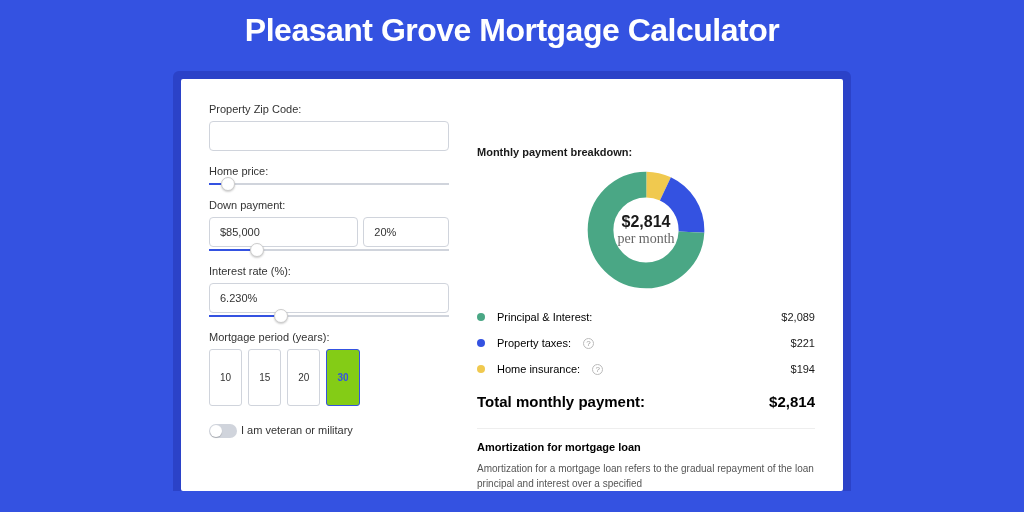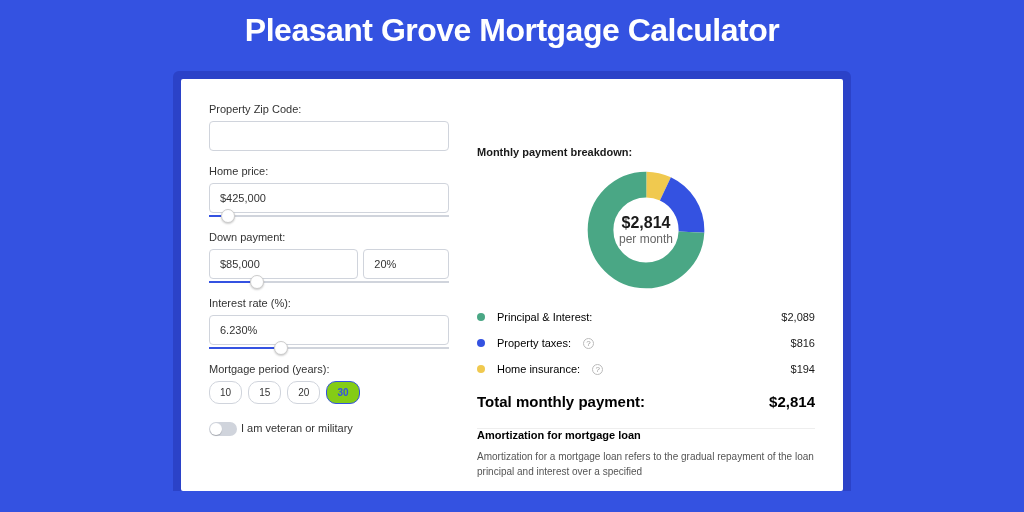--- a/index.html
+++ b/index.html
@@ -73,22 +73,22 @@
     box-shadow: 0 1px 2px rgba(0,0,0,0.2);
     transform: translateX(-50%);
   }
   .row { display: flex; gap: 5px; }
   .row .input:first-child { flex: 2; }
   .row .input:last-child { flex: 1; }
   .period-buttons { display: flex; gap: 6px; }
   .period-btn {
     border: 1px solid #d0d4dc;
     background: #fff;
-    border-radius: 10px;
-    padding: 5px 10px;
+    border-radius: 3px;
+    padding: 22px 10px;
     font-size: 10px;
     color: #333;
     cursor: pointer;
   }
   .period-btn.active {
     background: #84cc16;
     border-color: #3452e1;
     color: #3452e1;
     font-weight: 600;
   }
@@ -116,21 +116,21 @@
   .donut {
     width: 120px; height: 120px; position: relative;
   }
   .donut svg { width: 100%; height: 100%; }
   .donut-center {
     position: absolute; top: 0; left: 0; width: 100%; height: 100%;
     display: flex; flex-direction: column;
     align-items: center; justify-content: center;
   }
   .donut-amount { font-size: 16px; font-weight: 800; color: #1a1a1a; }
-  .donut-sub { font-size: 12px; color: #666; }
+  .donut-sub { font-size: 14px; color: #666; font-family: Liberation Serif, serif; }
   .legend-row {
     display: flex; align-items: center; justify-content: space-between;
     padding: 7px 0;
     font-size: 11px;
   }
   .legend-left { display: flex; align-items: center; gap: 12px; }
   .dot { width: 8px; height: 8px; border-radius: 50%; }
   .help {
     width: 11px; height: 11px; border: 1px solid #bbb; border-radius: 50%;
     font-size: 8px; color: #999;
@@ -138,21 +138,21 @@
   }
   .legend-val { color: #1a1a1a; }
   .total-row {
     display: flex; justify-content: space-between;
     font-size: 15px; font-weight: 700;
     padding: 8px 0; margin-top: 2px;
     border-top: 1px solid transparent;
   }
   .amort {
     border-top: 1px solid #eee;
-    margin-top: 10px; padding-top: 0;
+    margin-top: 10px; padding-top: 12px;
   }
   .amort-title { font-size: 11px; font-weight: 700; margin-bottom: 8px; }
   .amort-text { font-size: 10px; color: #555; line-height: 1.5; }
 </style>
 </head>
 <body>
 
 <h1 class="page-title">Pleasant Grove Mortgage Calculator</h1>
 
 <div class="card-shadow">
@@ -160,21 +160,20 @@
 
     <div class="left">
 
       <div class="field">
         <label class="field-label">Property Zip Code:</label>
         <input class="input" value="" style="">
       </div>
 
       <div class="field">
         <label class="field-label">Home price:</label>
-        <input class="input" value="$425,000" style="">
         <div class="slider-track">
           <div class="slider-fill" id="hp-fill" style="width: 8%;"></div>
           <div class="slider-thumb" id="hp-thumb" style="left: 8%;"></div>
         </div>
       </div>
 
       <div class="field">
         <label class="field-label">Down payment:</label>
         <div class="row">
           <input class="input" value="$85,000" style="">
@@ -238,21 +237,21 @@
               <span>Principal &amp; Interest:</span>
             </div>
             <span class="legend-val">$2,089</span>
           </div>
           <div class="legend-row">
             <div class="legend-left">
               <span class="dot" style="background: rgb(52, 82, 225);"></span>
               <span>Property taxes:</span>
               <span class="help">?</span>
             </div>
-            <span class="legend-val">$816</span>
+            <span class="legend-val">$221</span>
           </div>
           <div class="legend-row">
             <div class="legend-left">
               <span class="dot" style="background: rgb(240, 201, 79);"></span>
               <span>Home insurance:</span>
               <span class="help">?</span>
             </div>
             <span class="legend-val">$194</span>
           </div>
         </div>

